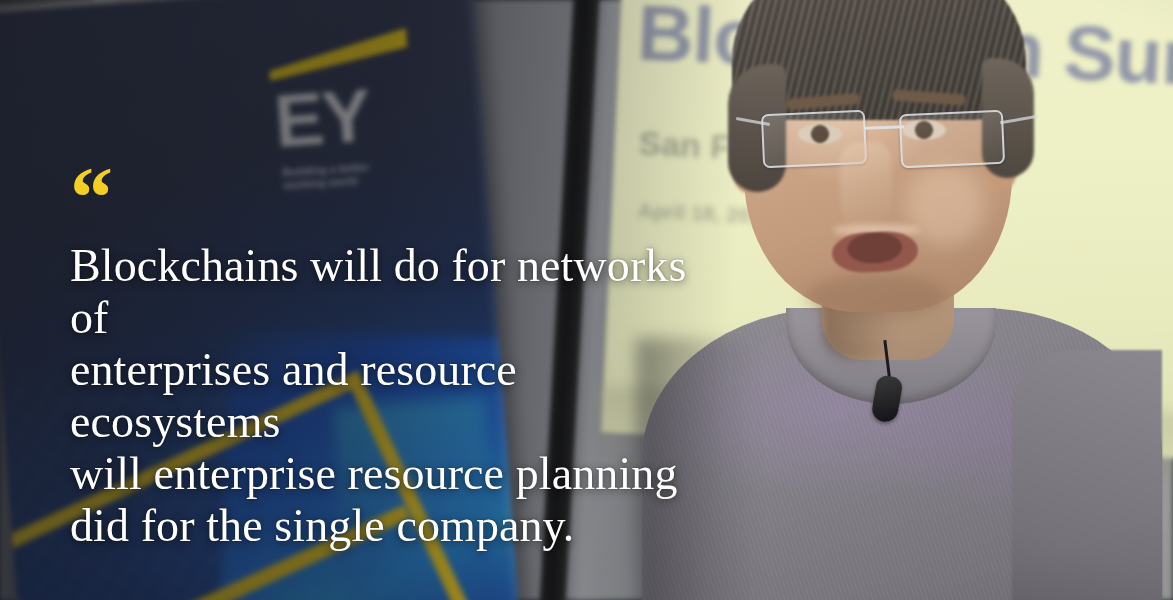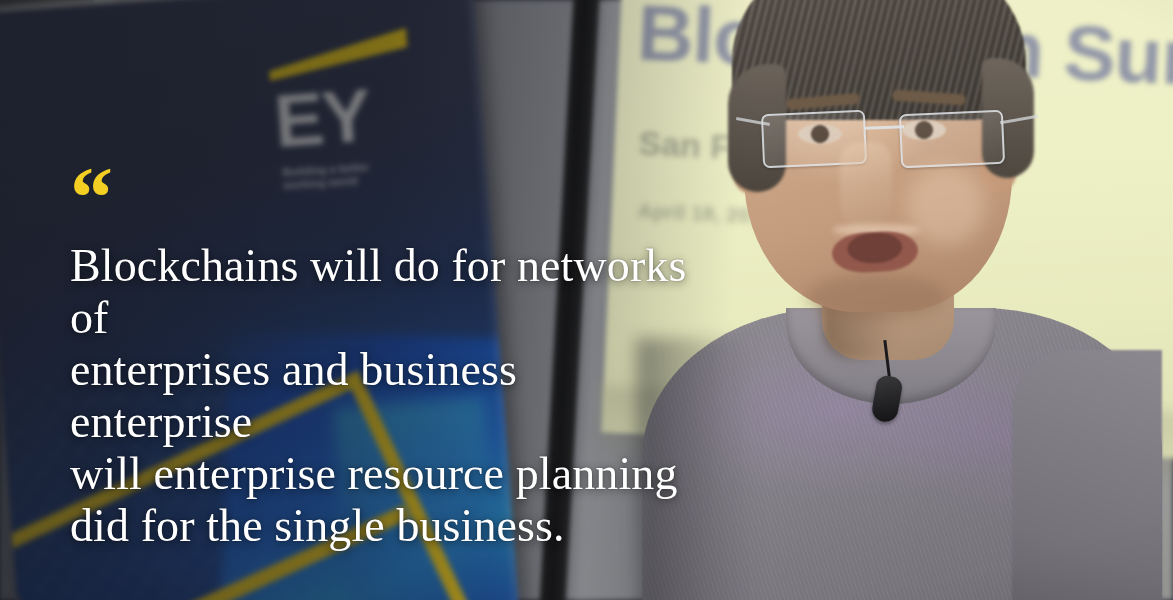--- a/index.html
+++ b/index.html
@@ -507,19 +507,19 @@
     </div>
 
     <div class="scrim"></div>
     <div class="vignette"></div>
   </div>
 
   <div class="quote-block">
     <div class="quote-mark">“</div>
     <div class="quote-text">
       <div>Blockchains will do for networks of</div>
-      <div>enterprises and business enterprise</div>
+      <div>enterprises and resource ecosystems</div>
       <div>will enterprise resource planning</div>
-      <div>did for the single business.</div>
+      <div>did for the single company.</div>
     </div>
   </div>
 
 </div>
 
 </body></html>

